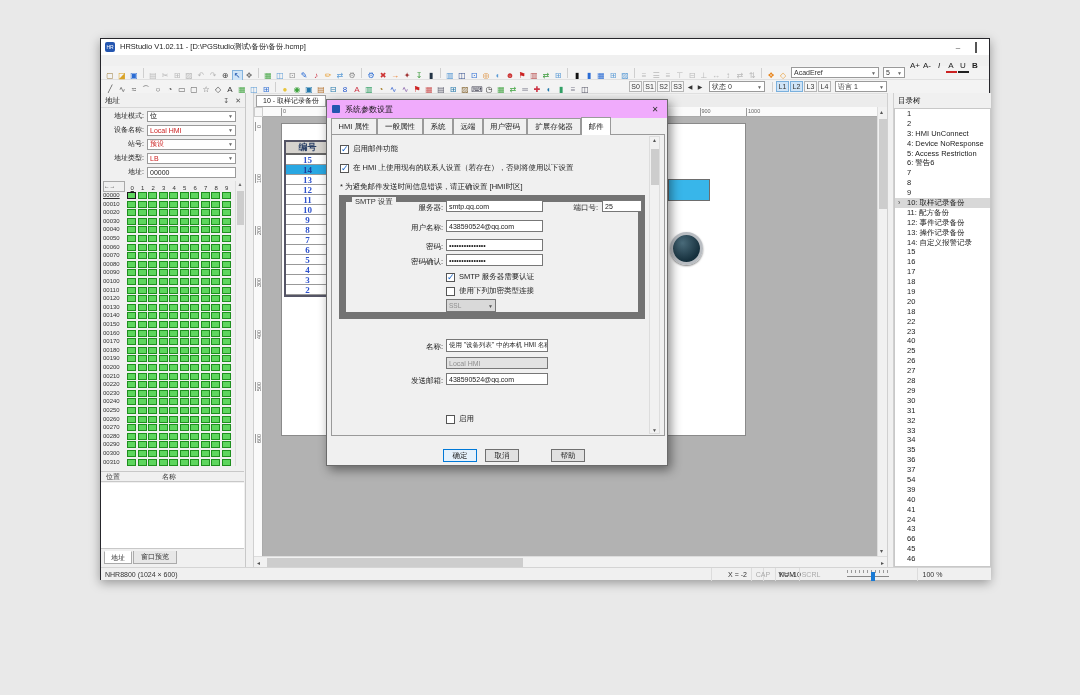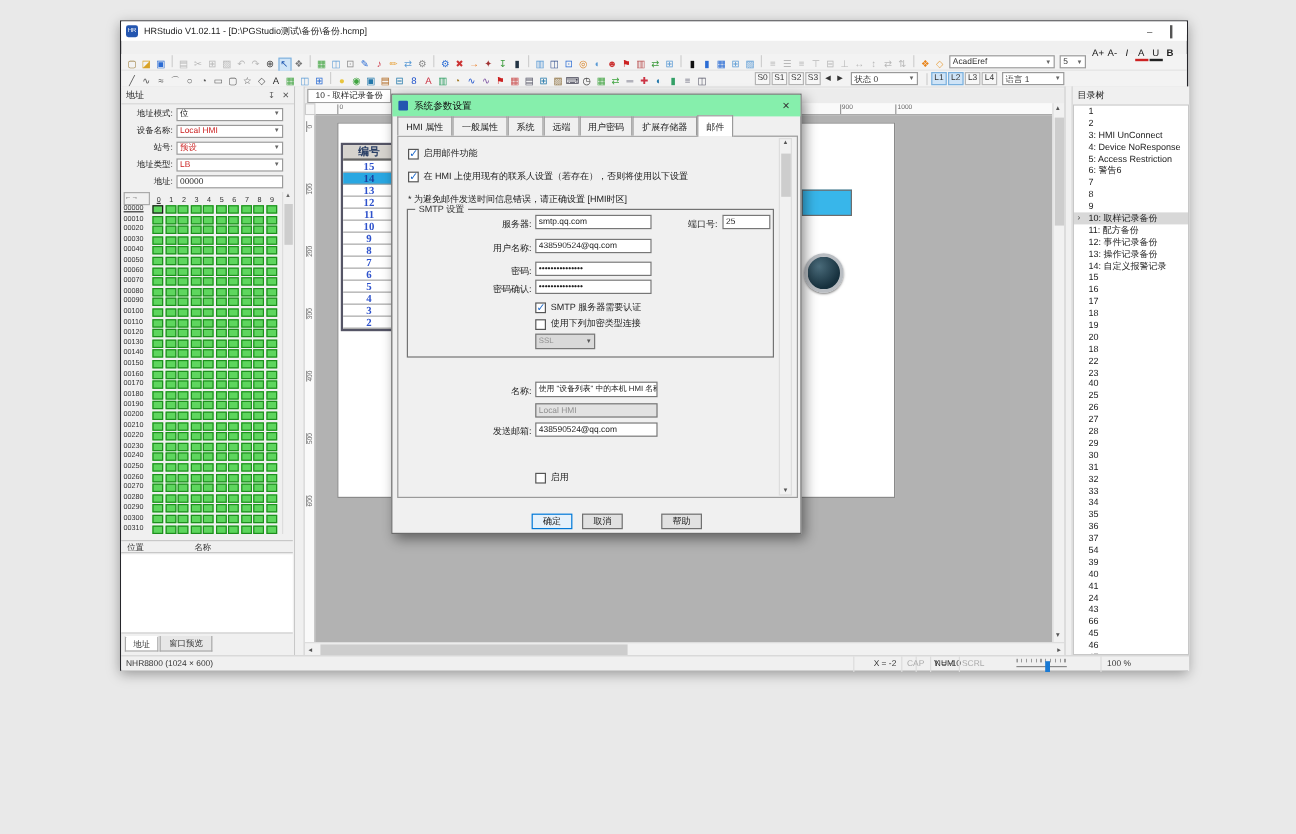--- a/index.html
+++ b/index.html
@@ -1,19 +1,19 @@
 <!DOCTYPE html>
 <html><head>
 <meta charset="utf-8">
 <style>
   *{margin:0;padding:0;box-sizing:border-box;font-family:"Liberation Sans","DejaVu Sans",sans-serif}
   html,body{width:1080px;height:695px;background:#e9e9e9;overflow:hidden;position:relative}
   .abs{position:absolute}
   
-  #app{left:100px;top:17px;width:890px;height:542px;background:#f0f0f0;border:1px solid #26262b;box-shadow:0 3px 10px rgba(0,0,0,.35)}
+  #app{left:100px;top:38px;width:890px;height:542px;background:#f0f0f0;border:1px solid #26262b;box-shadow:0 3px 10px rgba(0,0,0,.35)}
   #titlebar{left:0;top:0;width:100%;height:16px;background:#fff;display:flex;align-items:center;padding:0 4px}
   #app-icon{width:10px;height:10px;background:#2456b0;border-radius:2px;color:#fff;font-size:5px;display:flex;align-items:center;justify-content:center;margin-right:5px}
   #win-title{font-size:7.5px;color:#222;white-space:nowrap}
   .wbtn{font-size:8px;color:#444;width:18px;text-align:center;cursor:default}
   #restore-box{width:7px;height:7px;border:1px solid #555;margin:0 auto}
   #menubar{left:0;top:16px;width:100%;height:11px;background:#fff;display:flex;align-items:center;padding-left:4px;border-bottom:1px solid #e4e4e4}
   .menu-item{font-size:7.5px;color:#3a5795;padding:0 6px;white-space:nowrap}
   .tbrow{left:0;width:100%;height:14px;background:#f3f3f3;display:flex;align-items:center;padding-left:3px;border-bottom:1px solid #e0e0e0;position:absolute}
   #toolbar1{top:27px}#toolbar2{top:41px}
   .icon-btn{display:inline-flex;width:11px;height:12px;align-items:center;justify-content:center;font-size:8px;line-height:12px;margin:0 .5px;cursor:default}
@@ -82,32 +82,32 @@
   #statusbar{left:0;top:528px;width:890px;height:13px;background:#f0f0f0;border-top:1px solid #d4d4d4;font-size:7px;color:#333}
   .sb-cell{position:absolute;top:0;height:13px;display:flex;align-items:center;justify-content:center;border-left:1px solid #dcdcdc}
   .sb-flag.off{color:#aaa}
   #sb-model{position:absolute;left:4px;top:0;height:13px;display:flex;align-items:center}
   #zoom-slider{position:absolute;left:746px;top:0;width:42px;height:13px}
   #zoom-ticks{position:absolute;left:0;top:2px;width:42px;height:3px;background:repeating-linear-gradient(90deg,#999 0 1px,transparent 1px 4px)}
   #zoom-track{position:absolute;left:0;top:8px;width:42px;height:1px;background:#888}
   #zoom-thumb{position:absolute;left:24px;top:4px;width:4px;height:9px;background:#1a7ad4}
   
   #dialog{left:225px;top:60px;width:342px;height:367px;background:#f0f0f0;border:1px solid #6b6b6b;box-shadow:3px 4px 10px rgba(0,0,0,.45);z-index:50}
-  #dlg-title{left:0;top:0;width:340px;height:18px;background:#86efac;display:flex;align-items:center;padding:0 5px}
+  #dlg-title{left:0;top:0;width:340px;height:18px;background:#f0abfc;display:flex;align-items:center;padding:0 5px}
   #dlg-icon{width:8px;height:8px;background:#2456b0;border-radius:1px;margin-right:5px}
   #dlg-title-text{font-size:8px;color:#111}
   #dlg-close{margin-left:auto;font-size:8px;color:#333;width:14px;text-align:center}
   .dtab{position:absolute;top:18px;height:16px;background:#f0f0f0;border:1px solid #9a9a9a;border-bottom:none;font-size:7.5px;color:#222;display:flex;align-items:center;justify-content:center}
   .dtab.on{background:#fff;top:17px;height:18px;z-index:2}
   #dlg-frame{left:4px;top:34px;width:334px;height:302px;border:1px solid #9a9a9a;background:#f0f0f0;overflow:hidden;position:absolute}
   .dcheck{position:absolute;display:flex;align-items:center}
   .cb{width:9px;height:9px;border:1px solid #555;background:#fff;position:relative;margin-right:4px;flex:none}
   .cb.on::after{content:"✓";position:absolute;left:0;top:-2px;font-size:9px;color:#1a66c9;font-weight:bold}
   .cb-label{font-size:7.5px;color:#222;white-space:nowrap}
-  .grp{position:absolute;border:1px solid #737373}
+  .grp{position:absolute;border:7px solid #737373}
   .grp .lg{position:absolute;top:-5px;left:6px;background:#f0f0f0;font-size:7.5px;color:#333;padding:0 3px;white-space:nowrap}
   .dlbl{position:absolute;font-size:7.5px;color:#222;text-align:right;white-space:nowrap}
   .din{position:absolute;height:12px;border:1px solid #777;background:#fff;font-size:7px;color:#222;padding:0 2px;font-family:"Liberation Sans",sans-serif}
   .din.dis{background:#e2e2e2;color:#8f8f8f}
   .dcombo{position:absolute;height:13px;background:#fff;border:1px solid #777;font-size:6.5px;color:#222;display:flex;align-items:center;padding:0 2px;white-space:nowrap;overflow:hidden}
   .dcombo .arr{margin-left:auto;font-size:5px;color:#555;flex:none}
   .dcombo.dis{background:#d9d9d9;color:#909090}
   #dlg-scroll{left:322px;top:36px;width:11px;height:298px;background:#f1f1f1;border:1px solid #ddd;font-size:5px;color:#555;text-align:center;position:absolute}
   #dlg-thumb{position:absolute;left:1px;top:12px;width:8px;height:36px;background:#cdcdcd}
   .dbtn{position:absolute;width:34px;height:13px;background:#e1e1e1;border:1px solid #707070;font-size:7.5px;color:#222;display:flex;align-items:center;justify-content:center}

